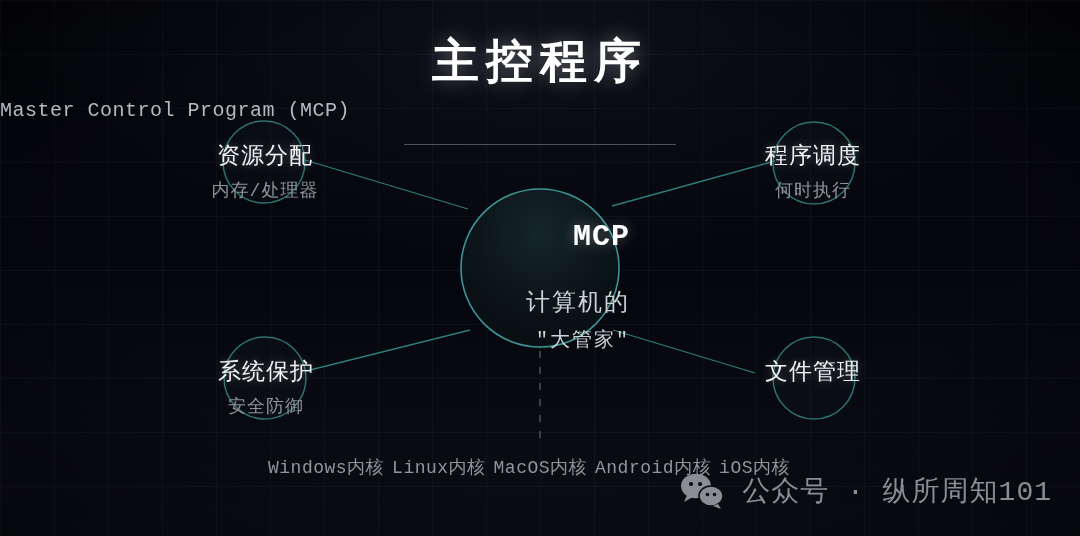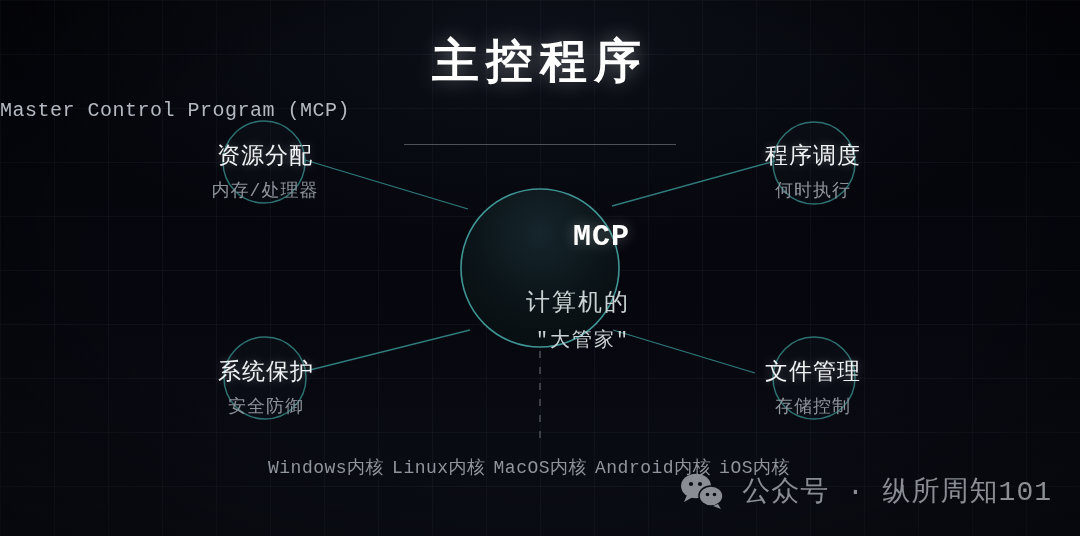--- a/index.html
+++ b/index.html
@@ -122,21 +122,20 @@
     <div class="node" style="left:813px; top:140px;">
       <div class="node-label">程序调度</div>
       <div class="node-sub">何时执行</div>
     </div>
     <div class="node" style="left:266px; top:356px;">
       <div class="node-label">系统保护</div>
       <div class="node-sub">安全防御</div>
     </div>
     <div class="node" style="left:813px; top:356px;">
       <div class="node-label">文件管理</div>
-      <div class="node-sub">存储控制</div>
     </div>
 
     <div class="kernels">
       <span class="kernel-item">Windows内核</span>
       <span class="kernel-item">Linux内核</span>
       <span class="kernel-item">MacOS内核</span>
       <span class="kernel-item">Android内核</span>
       <span class="kernel-item">iOS内核</span>
     </div>
 

